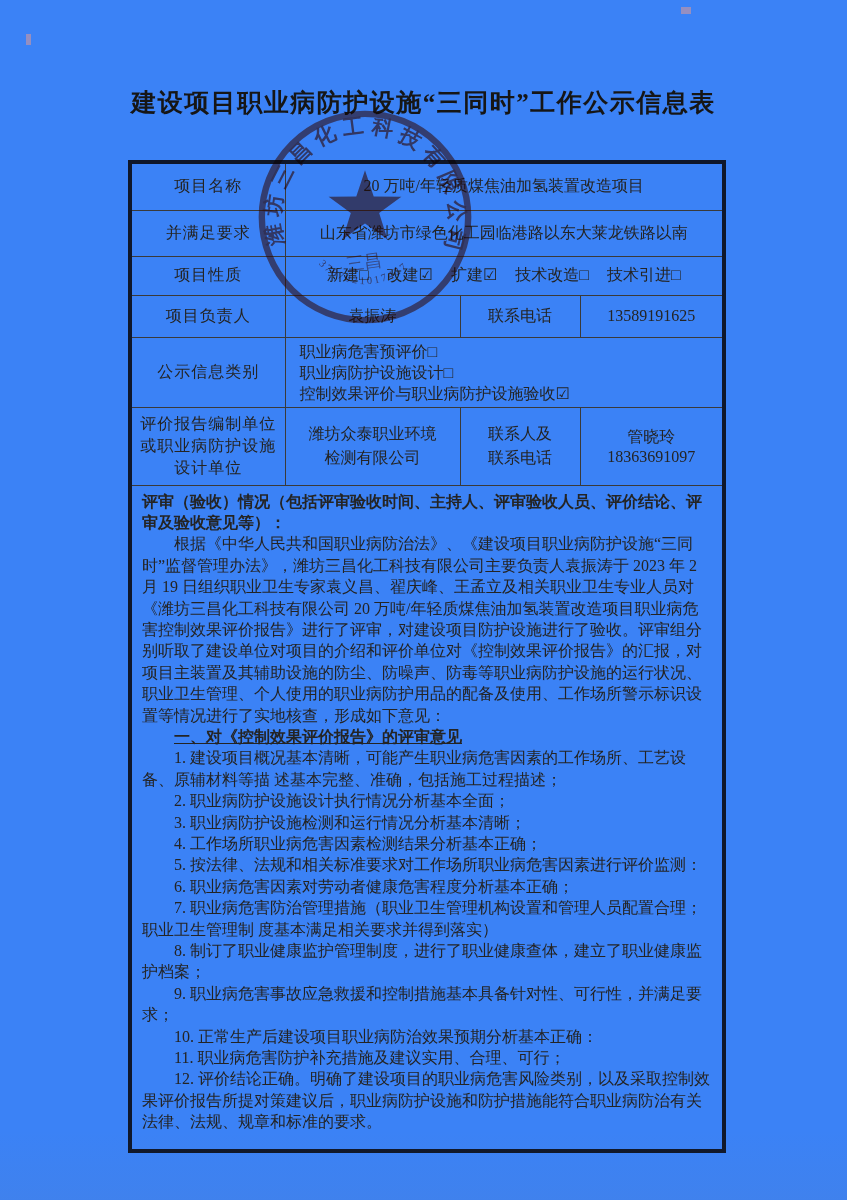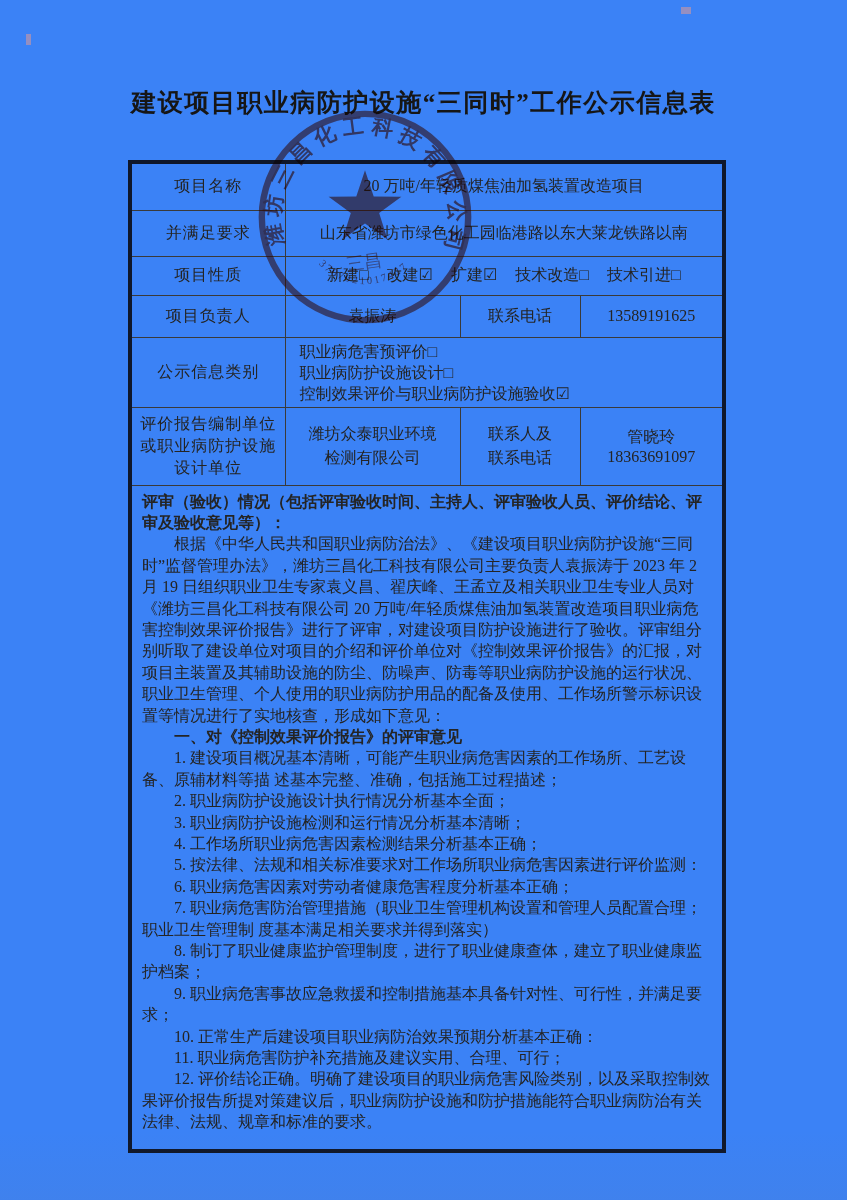--- a/index.html
+++ b/index.html
@@ -17,21 +17,21 @@
   table.form { border:4px solid #0f172a; }
   td.lbl { text-align:center; letter-spacing:1px; padding:2px 6px; }
   td.cen { text-align:center; padding:2px 8px; }
   td.opts { text-align:center; padding:6px 4px; white-space:nowrap; }
   td.opts span.opt { margin:0 9px; }
   td.cats { text-align:left; padding:3px 4px 3px 14px; line-height:21px; }
   td.review { vertical-align:top; text-align:left; padding:5px 10px 16px 10px;
     font-size:15.5px; line-height:21.4px; height:620px; }
   .rv-head { font-weight:bold; }
   td.review p { text-indent:2em; margin:0; }
-  td.review p.b { font-weight:bold; }
+  td.review p.b { font-weight:bold;text-decoration:underline; }
   
   .stamp { position:absolute; left:248px; top:100px; width:234px; height:234px;
     mix-blend-mode:multiply; opacity:0.85; pointer-events:none; }
   .speck { position:absolute; background:#e09a96; opacity:0.55; }
   .speck1 { left:681px; top:7px; width:10px; height:7px; }
   .speck2 { left:26px; top:34px; width:5px; height:11px; }
 </style>
 </head>
 <body>
 

